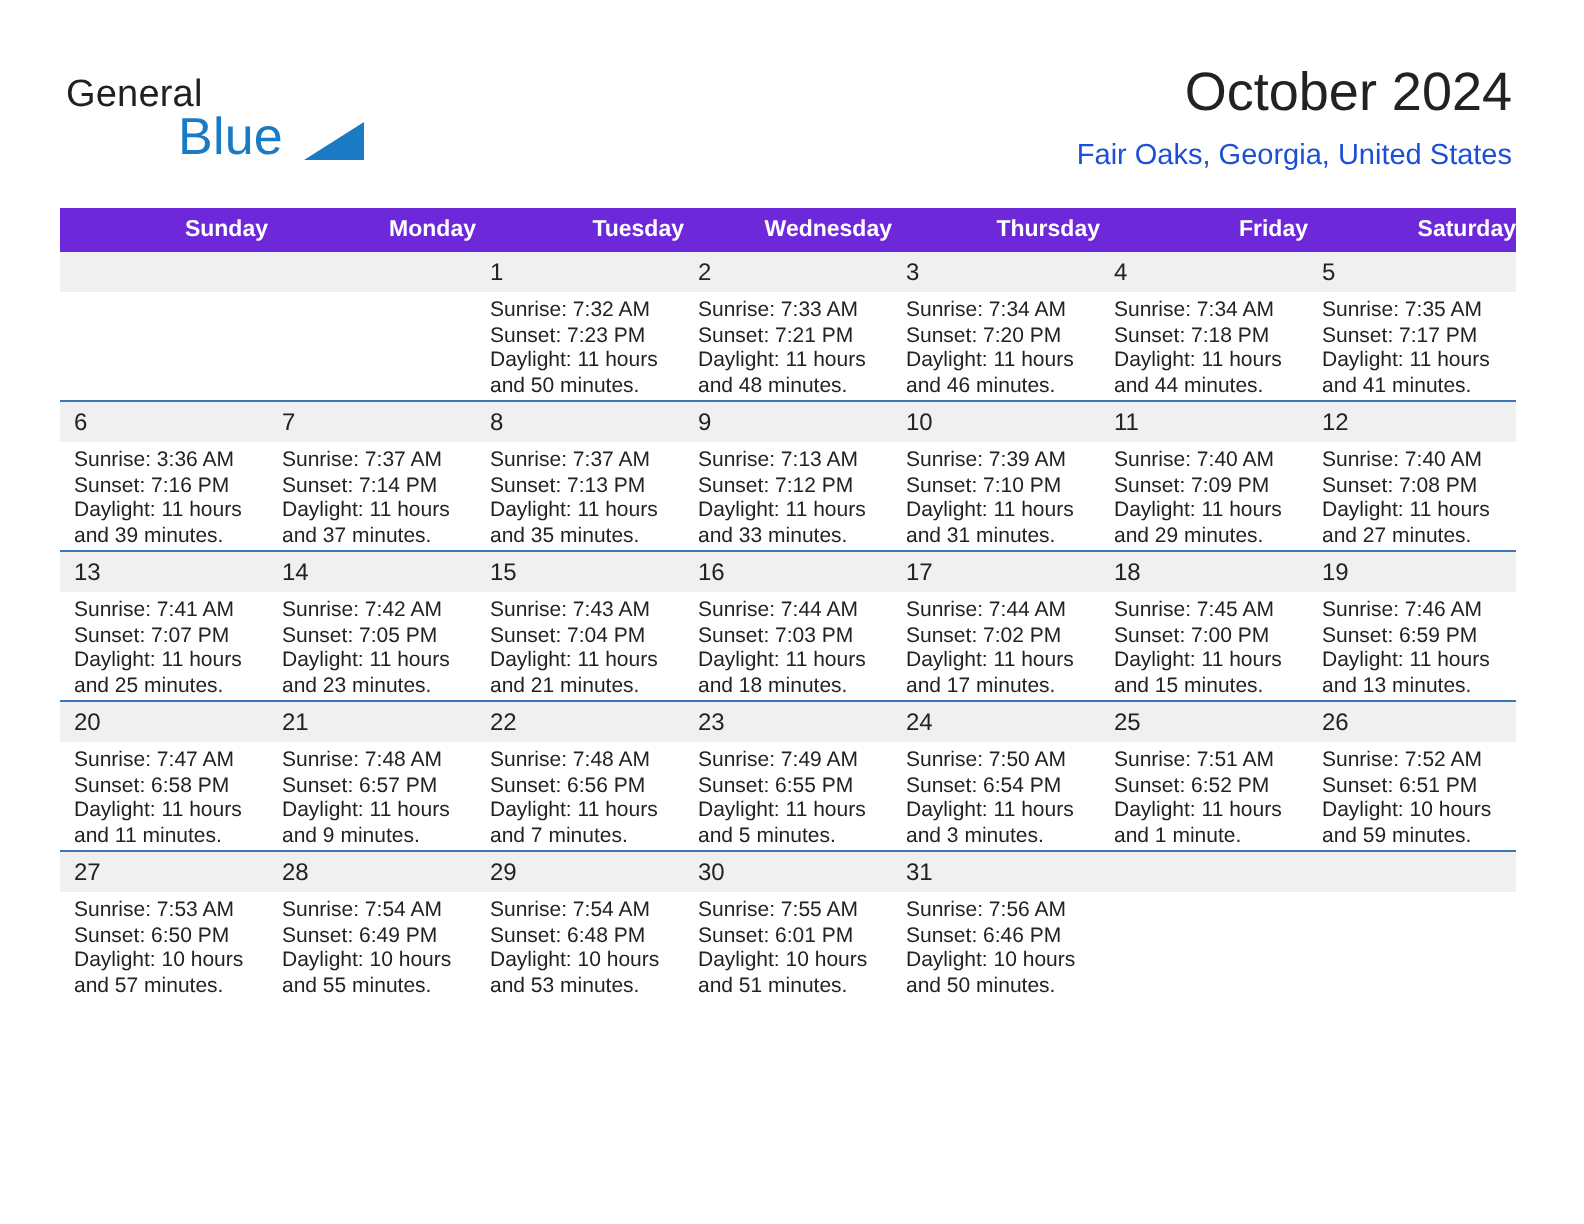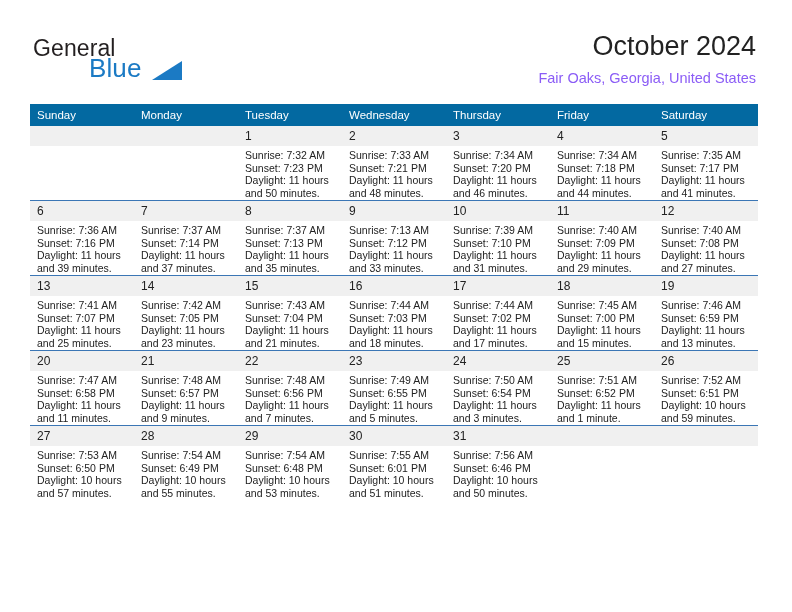--- a/index.html
+++ b/index.html
@@ -33,21 +33,21 @@
     position: absolute;
     left: 33px;
     top: 36px;
     width: 160px;
     height: 52px;
   }
   .brand-general {
     position: absolute;
     left: 0;
     top: 0;
-    font-size: 23px;
+    font-size: 19px;
     line-height: 24px;
     color: #231f20;
     letter-spacing: 0.1px;
   }
   .brand-blue {
     position: absolute;
     left: 56px;
     top: 20px;
     font-size: 26px;
     line-height: 24px;
@@ -78,40 +78,40 @@
     font-size: 27px;
     line-height: 32px;
     color: #222222;
     font-weight: normal;
     margin: 0;
     white-space: nowrap;
   }
   .location {
     font-size: 14.5px;
     line-height: 20px;
-    color: #8b5cf6;
+    color: #1d4ed8;
     margin: 6px 0 0 0;
     white-space: nowrap;
   }
 
   
   .calendar {
     position: absolute;
     left: 30px;
     top: 104px;
     width: 728px;
     border-collapse: collapse;
     table-layout: fixed;
   }
   .calendar th {
-    background: #0369a1;
+    background: #6d28d9;
     color: #ffffff;
     font-size: 11.5px;
-    font-weight: normal;
-    text-align: left;
+    font-weight: bold;
+    text-align: right;
     padding: 5px 0 5px 7px;
     height: 11px;
     border: none;
   }
   .calendar td {
     vertical-align: top;
     padding: 0;
     border: none;
     border-top: 1.5px solid #3b76b5;
     height: 74px;
@@ -241,21 +241,21 @@
               <div>Sunset: 7:17 PM</div>
               <div>Daylight: 11 hours</div>
               <div>and 41 minutes.</div>
             </div>
           </td>
         </tr>
         <tr class="week-row">
           <td>
             <div class="daynum">6</div>
             <div class="detail">
-              <div>Sunrise: 7:36 AM</div>
+              <div>Sunrise: 3:36 AM</div>
               <div>Sunset: 7:16 PM</div>
               <div>Daylight: 11 hours</div>
               <div>and 39 minutes.</div>
             </div>
           </td>
           <td>
             <div class="daynum">7</div>
             <div class="detail">
               <div>Sunrise: 7:37 AM</div>
               <div>Sunset: 7:14 PM</div>

